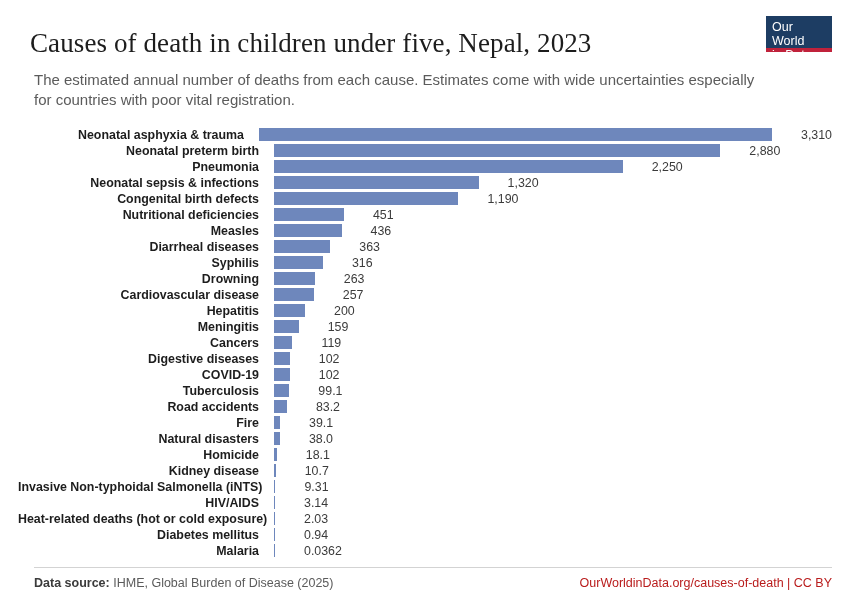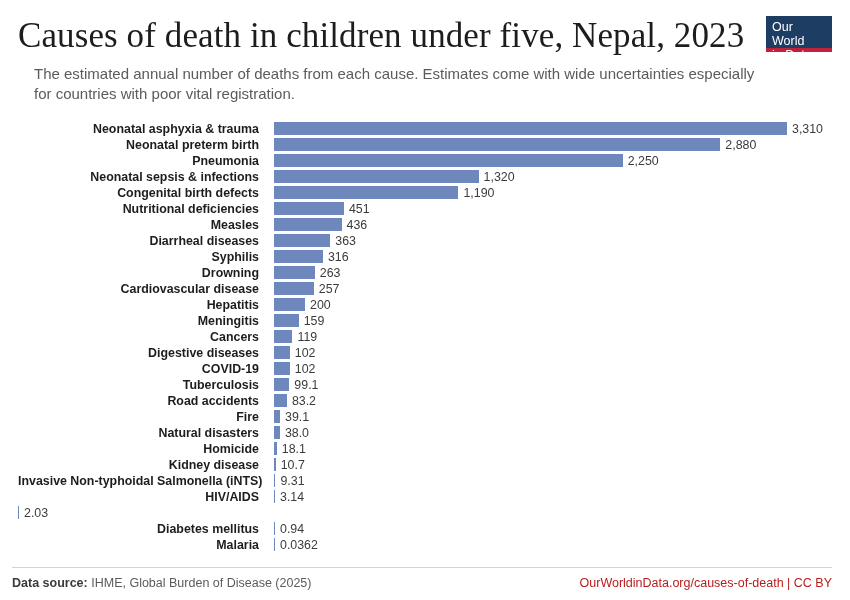--- a/index.html
+++ b/index.html
@@ -16,24 +16,24 @@
   }
   .page {
     position: relative;
     width: 850px;
     height: 600px;
     box-sizing: border-box;
     padding: 16px 18px 0 18px;
   }
   .title {
     font-family: "Liberation Serif", serif;
-    font-size: 35px;
+    font-size: 27px;
     font-weight: 400;
     color: #1d1d1d;
-    margin: 0;
+    margin: 12px;
     letter-spacing: 0.1px;
     line-height: 1.12;
   }
   .subtitle {
     font-size: 15px;
     color: #5b5b5b;
     margin: 9px 0 0 16px;
     line-height: 1.35;
     max-width: 740px;
     font-weight: 400;
@@ -90,25 +90,26 @@
     height: 13px;
     background: #6e87bc;
     min-width: 1px;
   }
   .value {
     font-size: 12.4px;
     color: #3b3b3b;
     padding-left: 5px;
     white-space: nowrap;
     line-height: 16px;
+    margin-left: 24px;
   }
 
   .footer {
     position: absolute;
-    left: 12px;
+    left: 34px;
     right: 18px;
     bottom: 10px;
     border-top: 1px solid #d3d3d3;
     padding-top: 8px;
     display: flex;
     justify-content: space-between;
     font-size: 12.5px;
     color: #5b5b5b;
   }
   .footer .src-label {
@@ -295,20 +296,21 @@
         </div>
       </div>
       <div class="row">
         <div class="label">HIV/AIDS</div>
         <div class="bar-wrap">
           <div class="bar" style="width: 1px; background: rgb(110, 135, 188);"></div>
           <div class="value">3.14</div>
         </div>
       </div>
       <div class="row">
+        <div class="label">Heat-related deaths (hot or cold exposure)</div>
         <div class="bar-wrap">
           <div class="bar" style="width: 1px; background: rgb(110, 135, 188);"></div>
           <div class="value">2.03</div>
         </div>
       </div>
       <div class="row">
         <div class="label">Diabetes mellitus</div>
         <div class="bar-wrap">
           <div class="bar" style="width: 1px; background: rgb(110, 135, 188);"></div>
           <div class="value">0.94</div>

